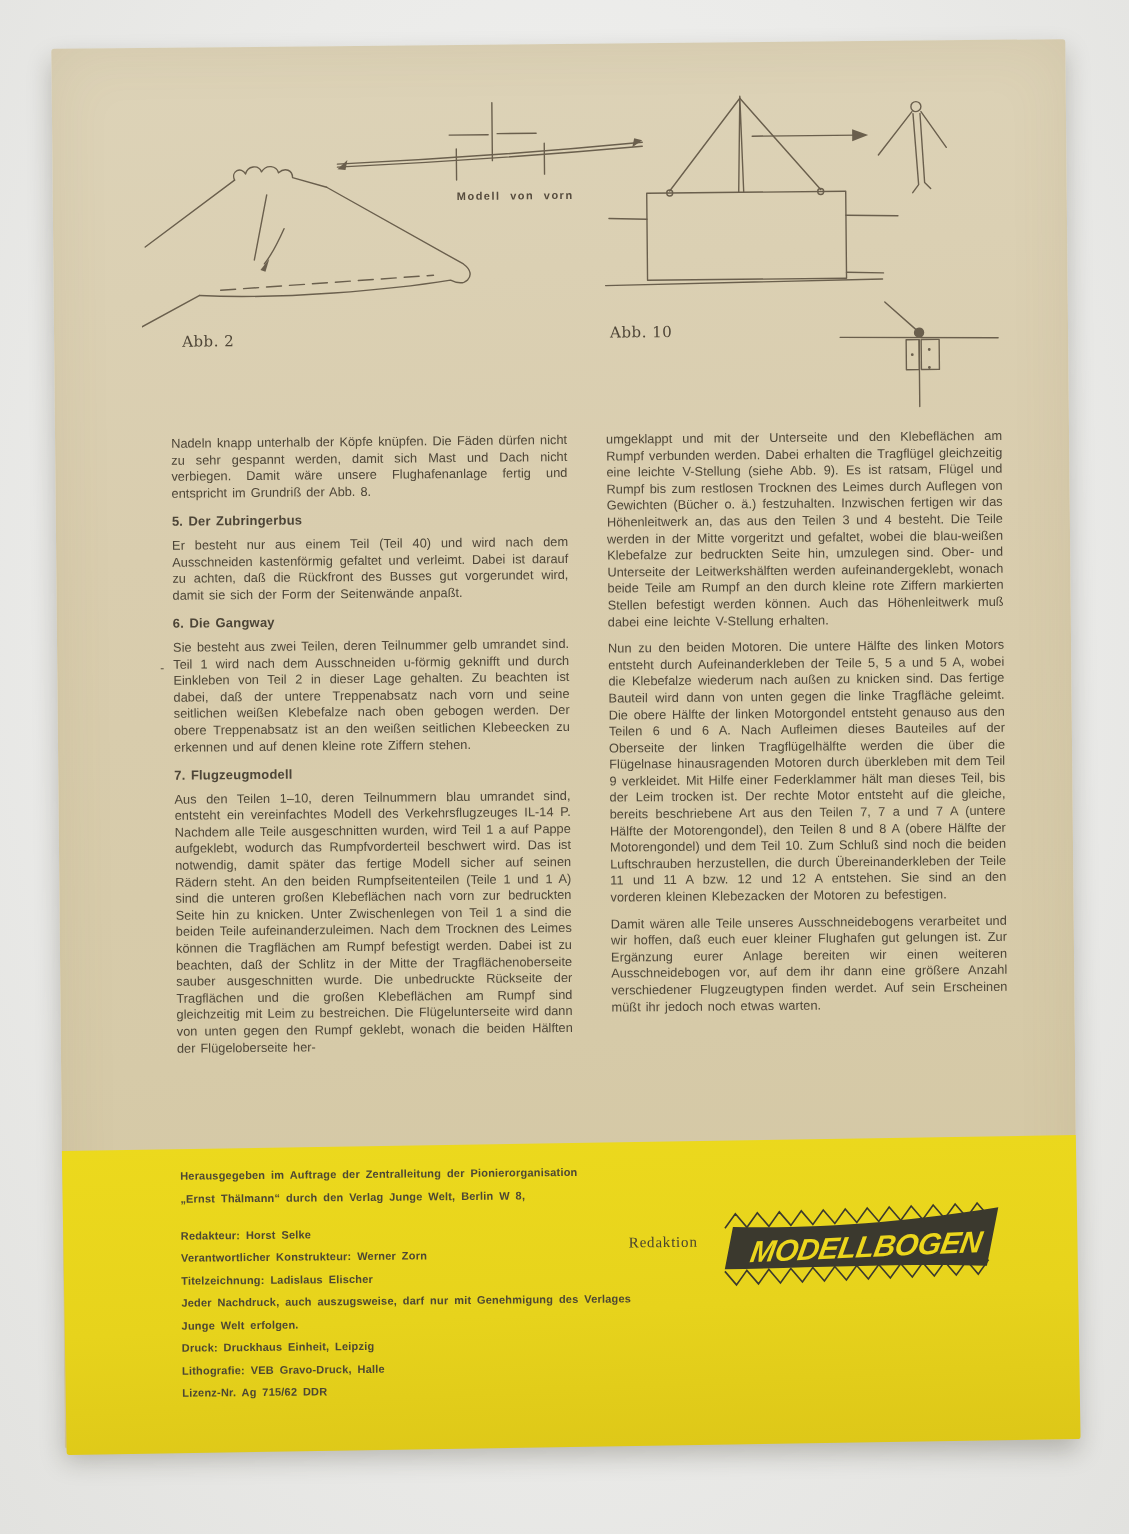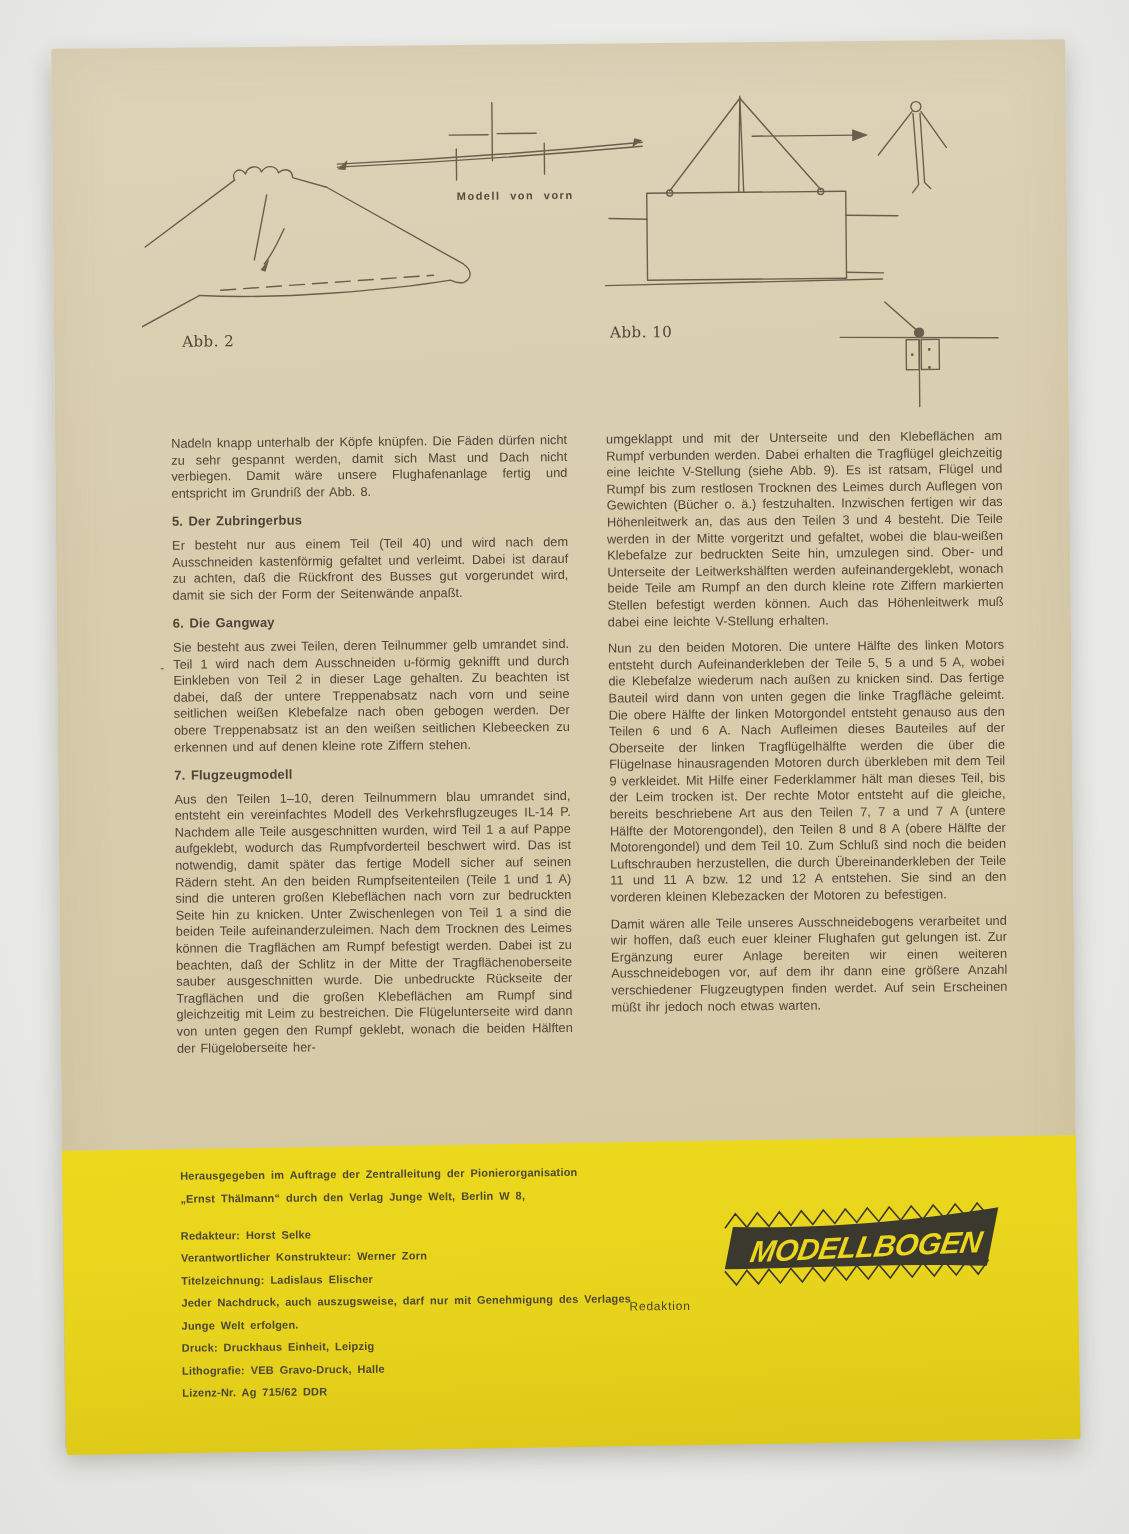--- a/index.html
+++ b/index.html
@@ -40,22 +40,22 @@
   .col h3{font-size:13px;margin:12px 0 7px 0;letter-spacing:.2px;}
   .margin-mark{position:absolute;left:103px;top:613px;color:#5a5143;font-size:12px;}
   .imprint{
     position:absolute;left:118px;top:1122px;width:480px;
     font-size:11px;font-weight:bold;color:#4d4734;line-height:13px;
     letter-spacing:.2px;word-spacing:2.5px;
   }
   .imprint div{margin-bottom:9.5px;}
   .imprint div.gap{margin-top:24px;}
   .redaktion{
-    position:absolute;left:566px;top:1256px;font-family:Liberation Sans, sans-serif;
-    font-size:12px;color:#4a442f;letter-spacing:.8px;
+    position:absolute;left:566px;top:1191px;font-family:Liberation Serif, serif;
+    font-size:15px;color:#4a442f;letter-spacing:.8px;
   }
   #logo-svg{position:absolute;left:653px;top:1158px;width:296px;height:90px;}
 </style>
 </head>
 <body>
 
 <div id="sheet">
 
   <div class="yellow-band"></div>
 

